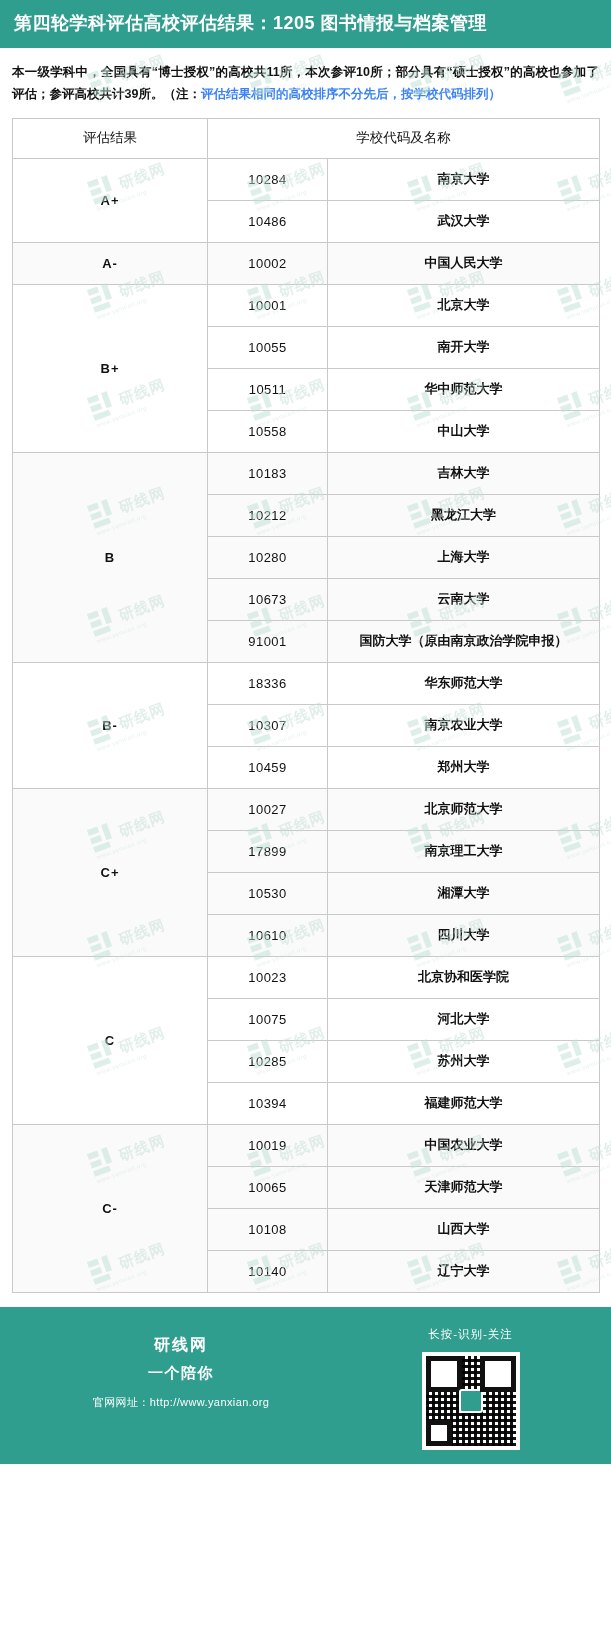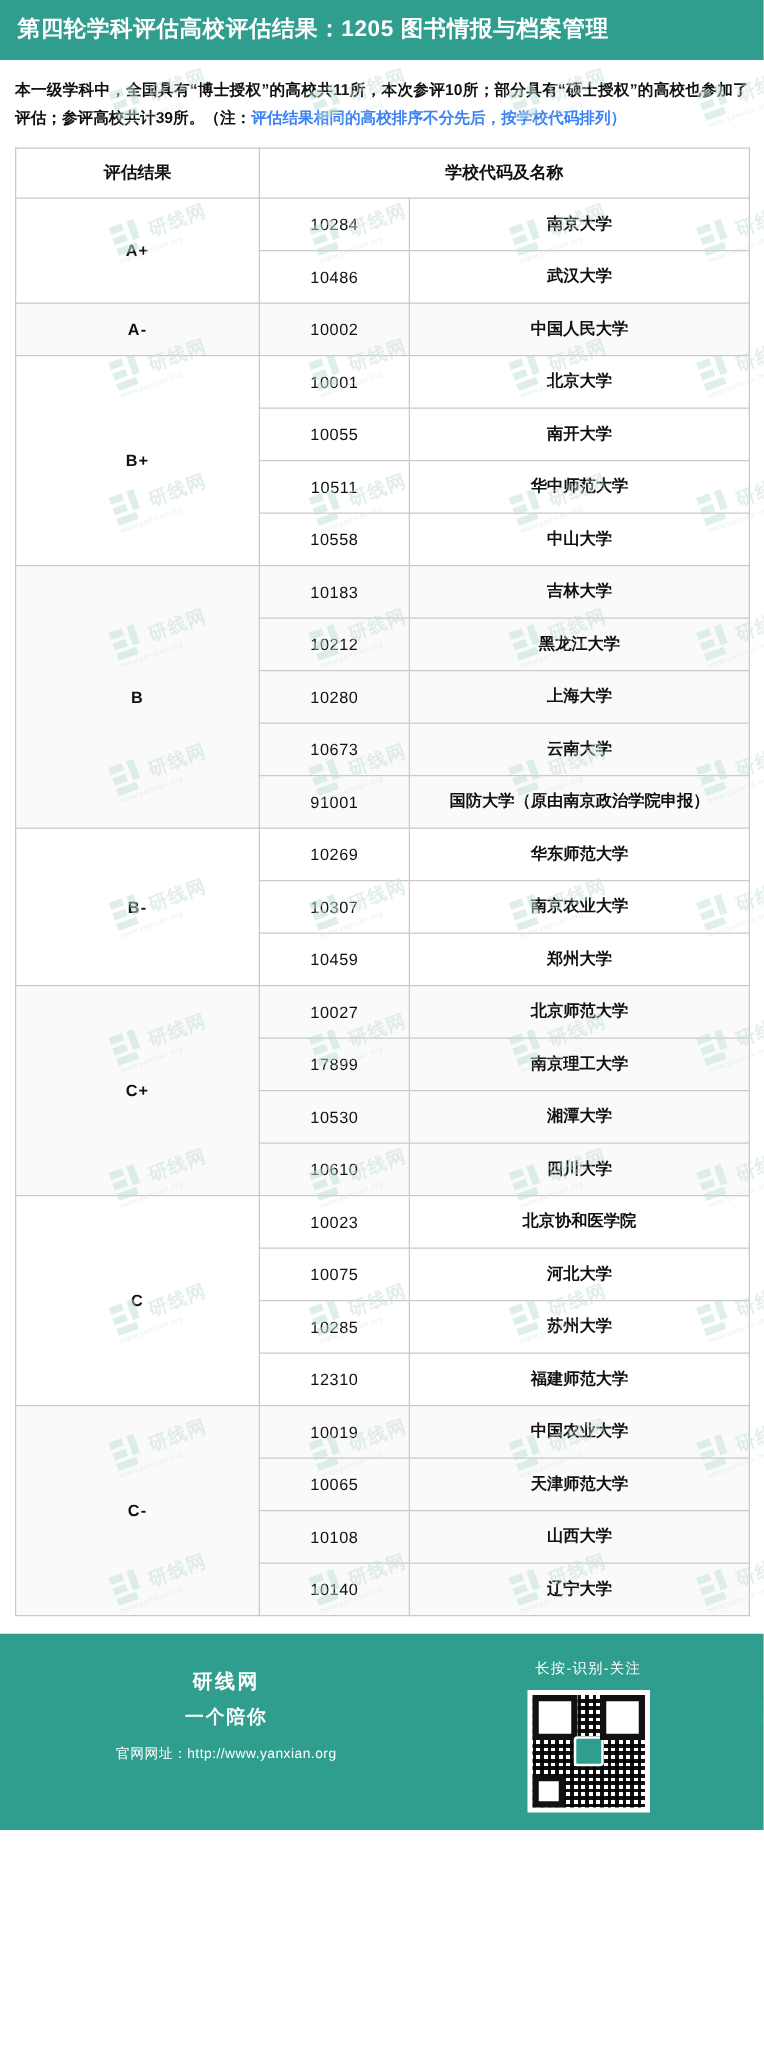--- a/index.html
+++ b/index.html
@@ -45,21 +45,21 @@
   table.rank th, table.rank td {
     border: 1px solid #c9c9c9;
     text-align: center;
     vertical-align: middle;
     font-size: 13px;
     color: #111111;
     height: 42px;
     background: transparent;
   }
   table.rank th {
-    font-weight: bold;
+    font-weight: normal;
     font-size: 13.5px;
     height: 40px;
   }
   col.c-grade { width: 195px; }
   col.c-code  { width: 120px; }
   col.c-name  { width: 272px; }
 
   td.grade {
     font-weight: bold;
     letter-spacing: 1px;
@@ -286,21 +286,21 @@
         <tr class="alt">
           <td class="code">10673</td>
           <td class="name">云南大学</td>
         </tr>
         <tr class="alt">
           <td class="code">91001</td>
           <td class="name">国防大学（原由南京政治学院申报）</td>
         </tr>
         <tr>
           <td class="grade" rowspan="3">B-</td>
-          <td class="code">10269</td>
+          <td class="code">18336</td>
           <td class="name">华东师范大学</td>
         </tr>
         <tr>
           <td class="code">10307</td>
           <td class="name">南京农业大学</td>
         </tr>
         <tr>
           <td class="code">10459</td>
           <td class="name">郑州大学</td>
         </tr>
@@ -328,21 +328,21 @@
         </tr>
         <tr>
           <td class="code">10075</td>
           <td class="name">河北大学</td>
         </tr>
         <tr>
           <td class="code">10285</td>
           <td class="name">苏州大学</td>
         </tr>
         <tr>
-          <td class="code">12310</td>
+          <td class="code">10394</td>
           <td class="name">福建师范大学</td>
         </tr>
         <tr class="alt">
           <td class="grade" rowspan="4">C-</td>
           <td class="code">10019</td>
           <td class="name">中国农业大学</td>
         </tr>
         <tr class="alt">
           <td class="code">10065</td>
           <td class="name">天津师范大学</td>

